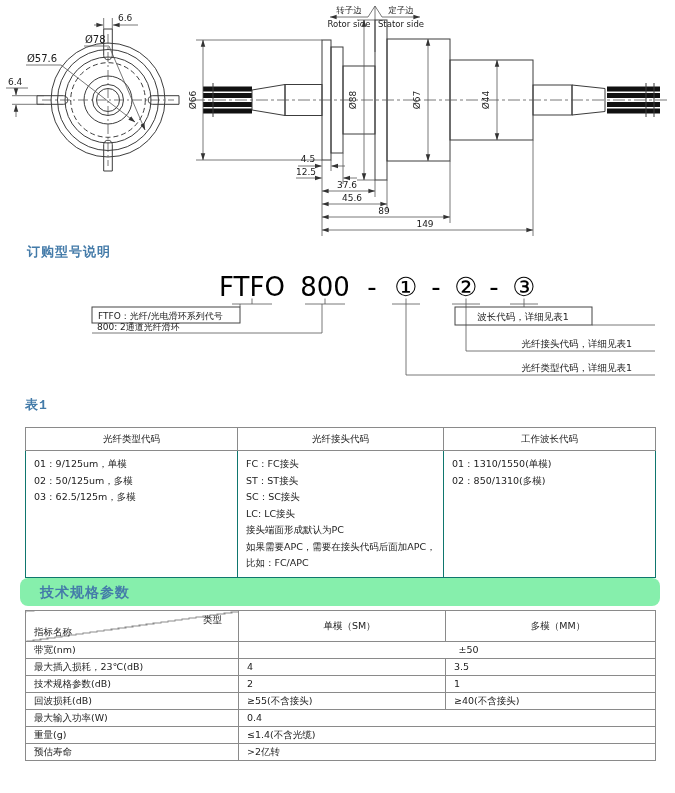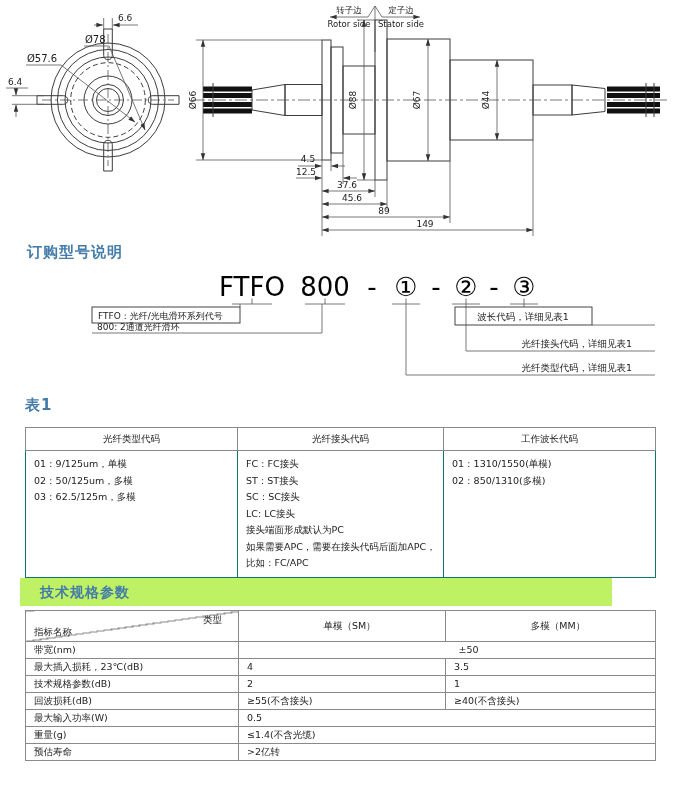--- a/index.html
+++ b/index.html
@@ -4,26 +4,26 @@
 <style>
   html,body{margin:0;padding:0;background:#fff;}
   .page{position:relative;width:675px;height:793px;background:#fff;overflow:hidden;
         font-family:"DejaVu Sans","Liberation Sans",sans-serif;color:#222;}
   svg text{font-family:"DejaVu Sans","Liberation Sans",sans-serif;}
   .dimtxt{font-size:9px;fill:#1a1a1a;}
   .dimtxt2{font-size:10px;fill:#1a1a1a;}
   .cnsmall{font-size:8.5px;fill:#1a1a1a;}
   .ln{stroke:#3c3c3c;stroke-width:1;fill:none;}
   .thin{stroke:#555;stroke-width:0.8;fill:none;}
-  .h1{position:absolute;font-size:15px;font-weight:bold;color:#447BA9;letter-spacing:1px;}
+  .h1{position:absolute;font-size:13px;font-weight:bold;color:#447BA9;letter-spacing:1px;font-family:Liberation Mono, monospace;}
   .ordsvg{position:absolute;left:0;top:268px;}
   .bigmodel{font-size:26px;fill:#000;}
   .lbl{font-size:9.5px;fill:#222;}
   .boxlbl{font-size:9px;fill:#222;}
-  .specbar{position:absolute;left:20px;top:578px;width:592px;height:28px;background:#bef264;}
+  .specbar{position:absolute;left:20px;top:578px;width:640px;height:28px;background:#86efac;border-radius:8px;}
   .specbar span{display:inline-block;padding-left:20px;line-height:28px;font-size:14px;font-weight:bold;color:#447BA9;letter-spacing:1px;}
   table{border-collapse:collapse;table-layout:fixed;font-size:9.5px;color:#222;}
   .t1{position:absolute;left:25px;top:427px;width:630px;}
   .t1 th{border:1px solid #8a8a8a;height:20px;font-weight:normal;text-align:center;font-size:9.5px;font-family:Liberation Mono, monospace;}
   .t1 td{border:1px solid #0f766e;vertical-align:top;padding:5px 8px;}
   .t1 td div{line-height:16.5px;white-space:nowrap;}
   .t2{position:absolute;left:25px;top:610px;width:630px;}
   .t2 td,.t2 th{border:1px solid #8a8a8a;height:14px;line-height:14px;font-weight:normal;font-size:9.5px;white-space:nowrap;overflow:hidden;}
   .t2 .diag{position:relative;height:28px;background:
      linear-gradient(to bottom right,transparent calc(50% - 0.6px),#8a8a8a calc(50% - 0.6px),#8a8a8a calc(50% + 0.6px),transparent calc(50% + 0.6px));}
@@ -307,21 +307,21 @@
       <td class="vl">2</td>
       <td class="vl">1</td>
     </tr>
     <tr>
       <td class="nm">回波损耗(dB)</td>
       <td class="vl">≥55(不含接头)</td>
       <td class="vl">≥40(不含接头)</td>
     </tr>
     <tr>
       <td class="nm">最大输入功率(W)</td>
-      <td class="vl" colspan="2">0.5</td>
+      <td class="vl" colspan="2">0.4</td>
     </tr>
     <tr>
       <td class="nm">重量(g)</td>
       <td class="vl" colspan="2">≤1.4(不含光缆)</td>
     </tr>
     <tr>
       <td class="nm">预估寿命</td>
       <td class="vl" colspan="2">&gt;2亿转</td>
     </tr>
 

